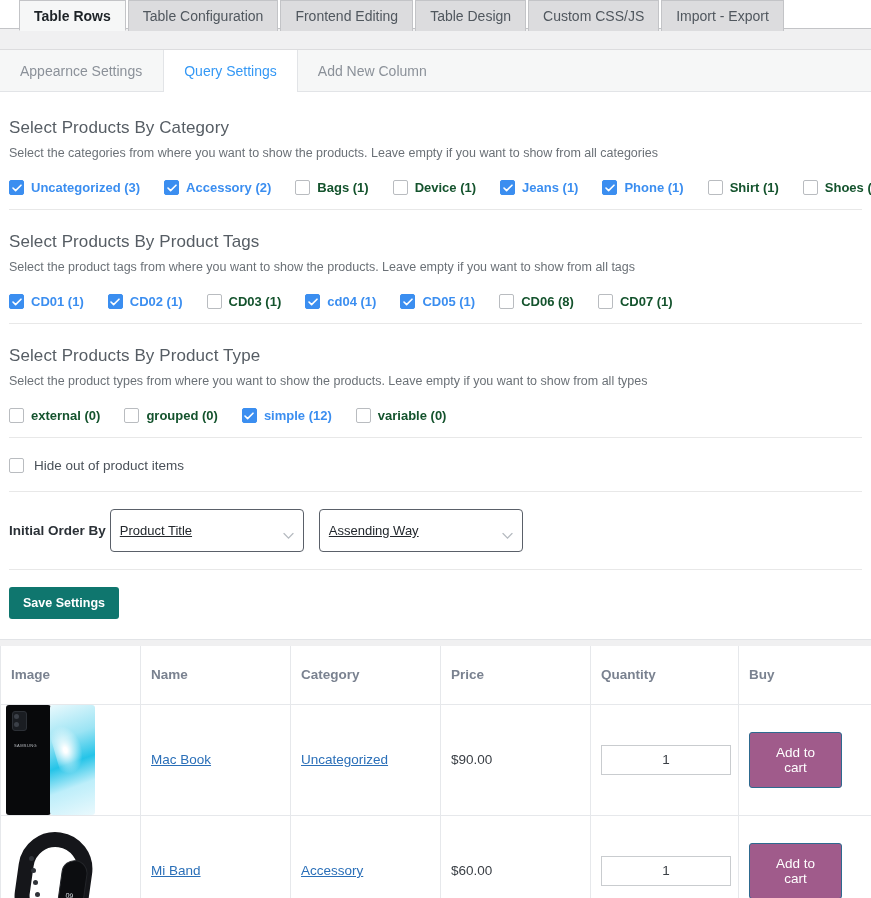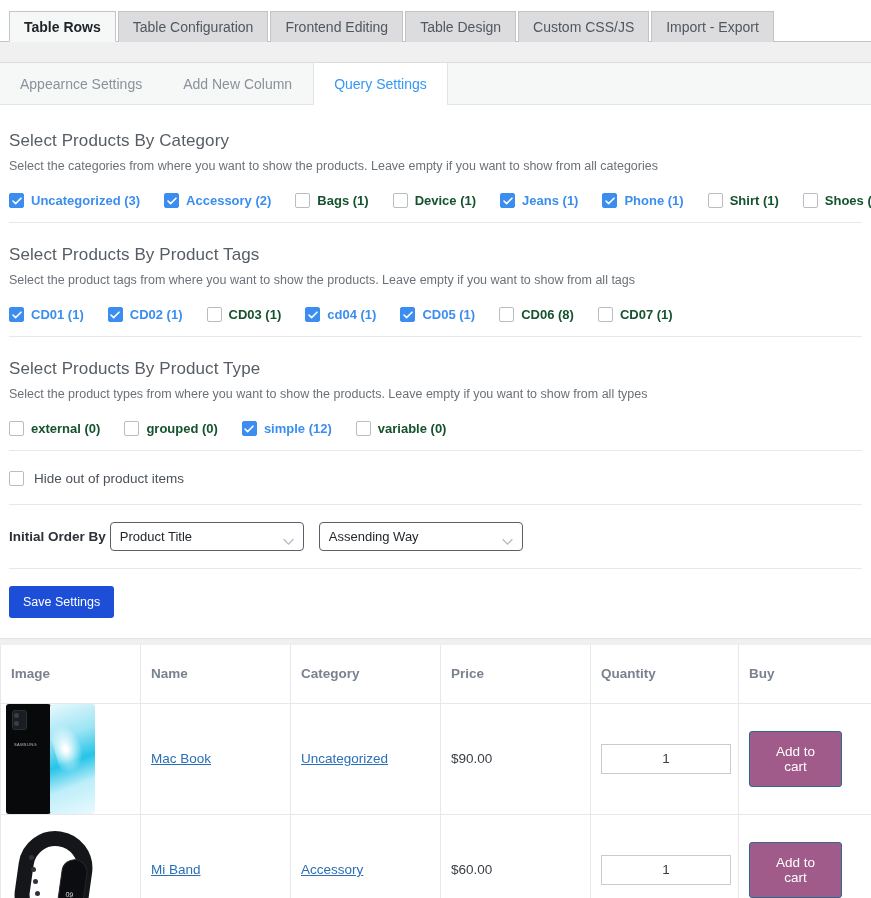--- a/index.html
+++ b/index.html
@@ -5,26 +5,26 @@
   * { box-sizing: border-box; margin: 0; padding: 0; }
   html, body {
     width: 871px; height: 898px;
     background: #ffffff;
     font-family: "Liberation Sans", sans-serif;
     overflow: hidden;
   }
 
   
   .topbar {
-    height: 42px;
+    height: 29px;
     background: #ffffff;
     border-bottom: 1px solid #c3c4c7;
     display: flex;
-    align-items: flex-end;
-    padding-left: 9px;
+    align-items: center;
+    padding-left: 19px;
   }
   .ptab {
     height: 31px;
     line-height: 31px;
     padding: 0 14px;
     font-size: 14px;
     color: #50575e;
     background: #dcdcde;
     border: 1px solid #c3c4c7;
     border-bottom: none;
@@ -114,48 +114,49 @@
 
   
   .stock-row { display: flex; align-items: center; }
   .stock-row .cb-label { font-weight: normal; color: #4a5159; font-size: 13.5px; }
 
   
   .order-row { display: flex; align-items: center; }
   .order-lbl { font-size: 13.5px; font-weight: bold; color: #2b3137; margin-right: 4px; }
   .sel {
     position: relative;
-    height: 29px;
+    height: 43px;
     border: 1px solid #5a6069;
     border-radius: 4px;
     background: #fff;
     display: flex;
     align-items: center;
     padding: 0 28px 0 9px;
     font-size: 13px;
     color: #23282d;
     margin-right: 7px;
     cursor: pointer;
+    text-decoration: underline;
   }
   .sel#ob1 { width: 194px; }
   .sel#ob2 { width: 204px; margin-left: 8px; }
   .sel .chev {
     position: absolute; right: 9px; top: 50%;
     transform: translateY(-50%);
     width: 11px; height: 7px;
   }
 
   
   .save-wrap { padding: 17px 0 20px 0; margin: 0 9px; }
   .save-btn {
     display: inline-block;
-    background: #1d4ed8;
+    background: #0f766e;
     color: #fff;
     font-size: 12.5px;
-    font-weight: normal;
+    font-weight: bold;
     padding: 9px 14px;
     border: none;
     border-radius: 3px;
     cursor: pointer;
     font-family: "Liberation Sans", sans-serif;
   }
 
   
   .tbl-top-strip { height: 7px; background: #f0f0f1; border-top: 1px solid #e2e4e7; }
   table.ptbl { width: 871px; border-collapse: collapse; table-layout: fixed; }
@@ -287,22 +288,22 @@
   <div class="ptab">Frontend Editing</div>
   <div class="ptab">Table Design</div>
   <div class="ptab">Custom CSS/JS</div>
   <div class="ptab">Import - Export</div>
 </div>
 
 <div class="gapstrip"></div>
 
 <div class="subbar">
   <div class="stab">Appearnce Settings</div>
+  <div class="stab active">Query Settings</div>
   <div class="stab">Add New Column</div>
-  <div class="stab active">Query Settings</div>
 </div>
 
 <div class="panel">
 
   <div class="section">
     <h3 class="sec-title">Select Products By Category</h3>
     <p class="sec-desc">Select the categories from where you want to show the products. Leave empty if you want to show from all categories</p>
     <div class="cb-row">
 
       <label class="cb-item checked">

